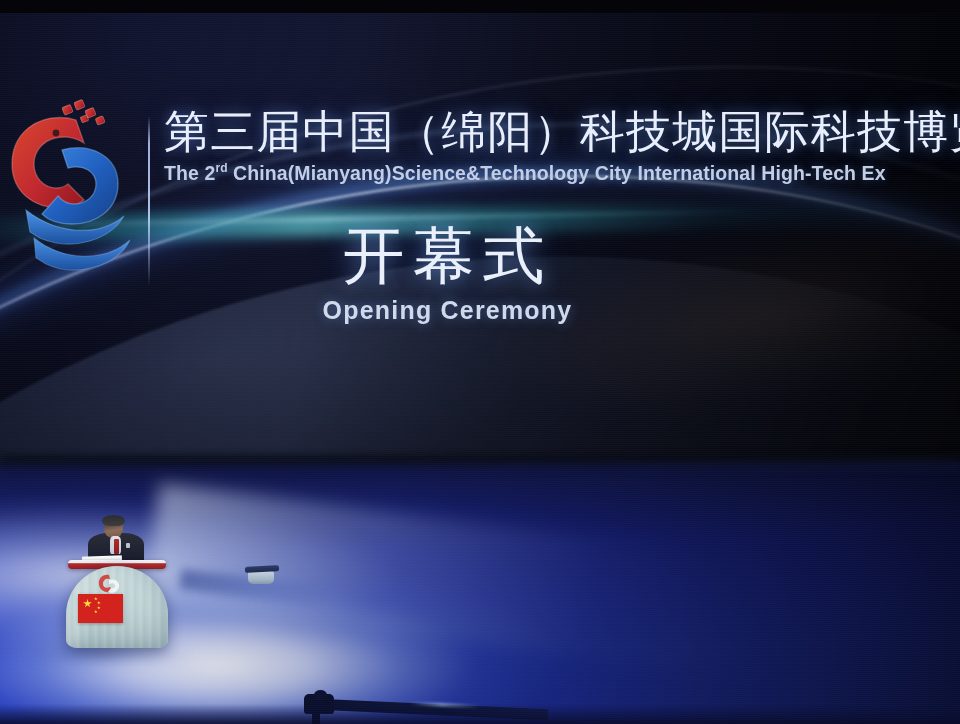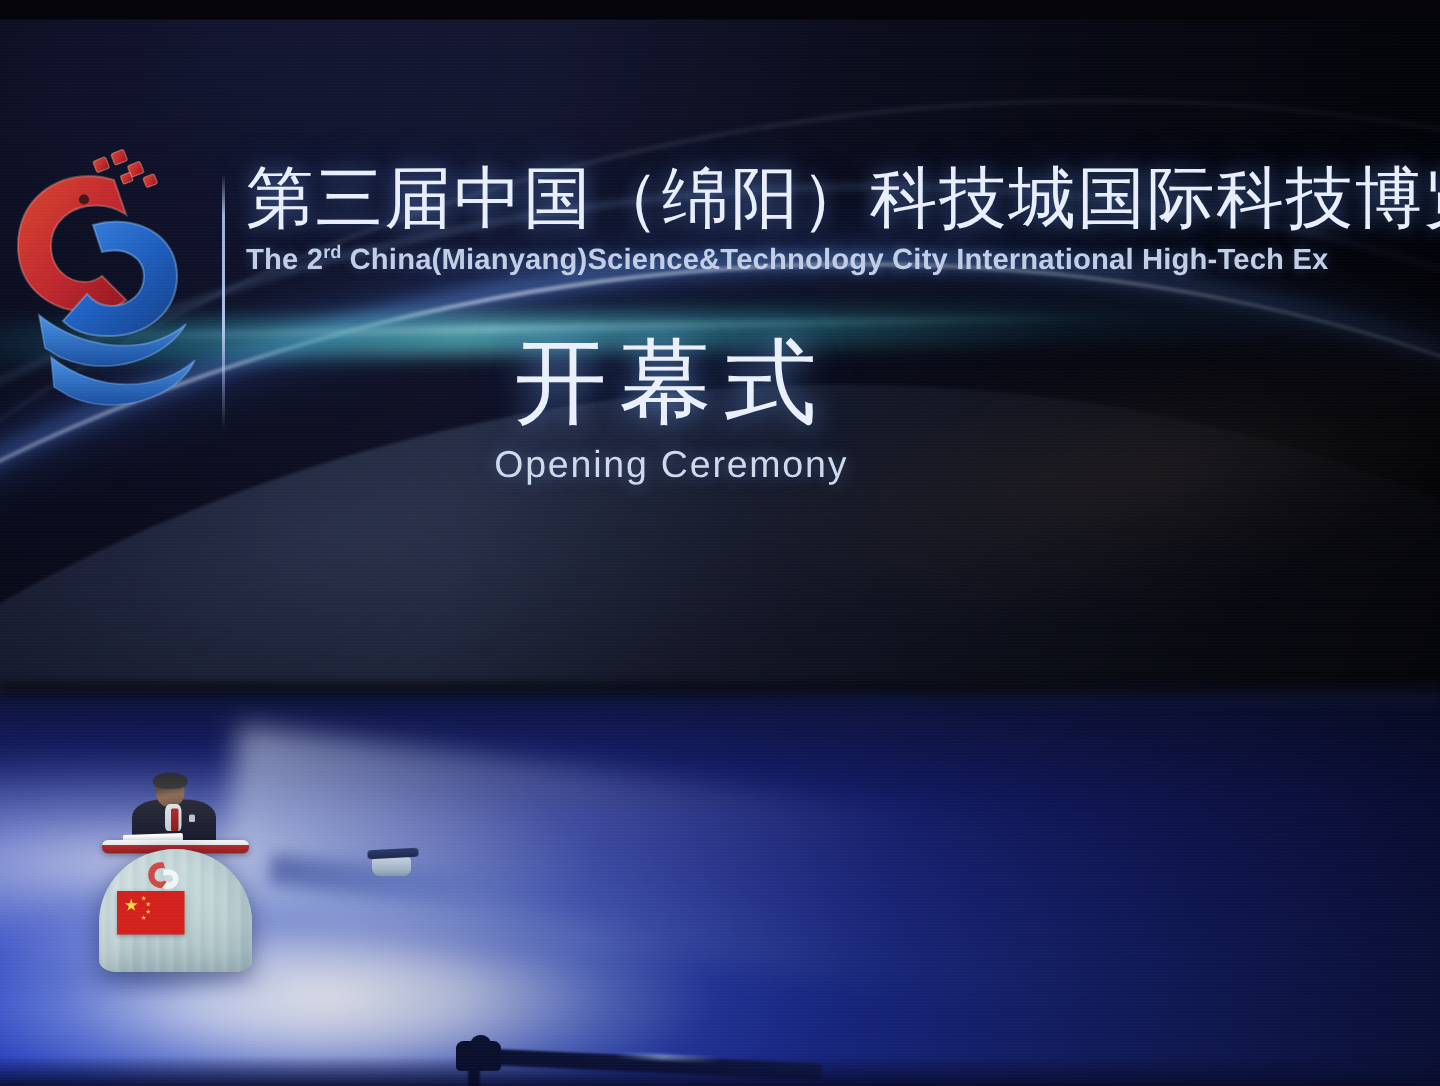--- a/index.html
+++ b/index.html
@@ -169,21 +169,21 @@
     font-size:62px;
     letter-spacing:8px;
     color:#eaf0fb;
     font-weight:400;
     text-shadow:0 0 18px rgba(130,180,255,.55), 0 0 40px rgba(50,110,220,.40);
     line-height:1.1;
   }
   .ceremony-en{
     margin-top:6px;
     font-size:25px;
-    font-weight:400;
+    font-weight:700;
     letter-spacing:1.2px;
     color:#cfd9ec;
     text-shadow:0 0 12px rgba(120,170,250,.45);
   }
 
   
   .screen-seam{
     position:absolute;left:0;top:455px;width:960px;height:16px;
     background:linear-gradient(180deg, rgba(6,8,16,.95) 0%, rgba(10,14,34,.8) 45%, rgba(18,26,72,.35) 100%);
     filter:blur(3px);z-index:30;

